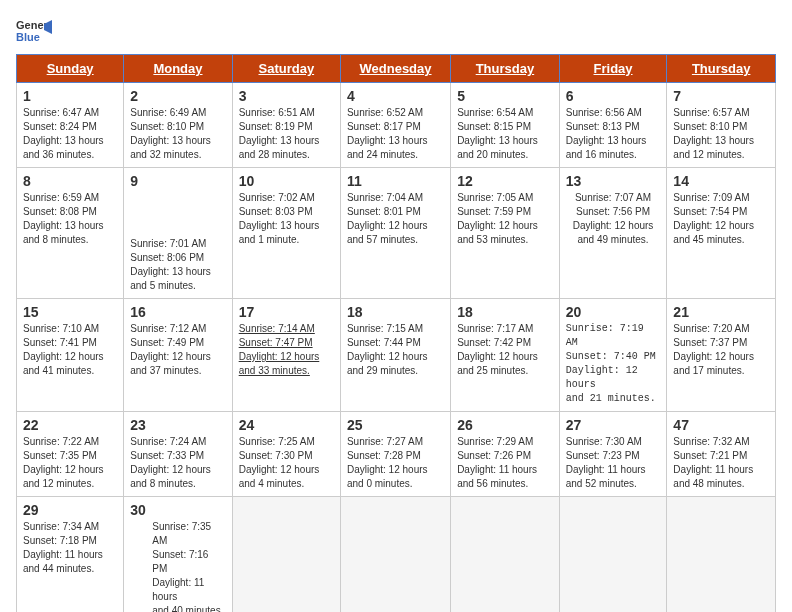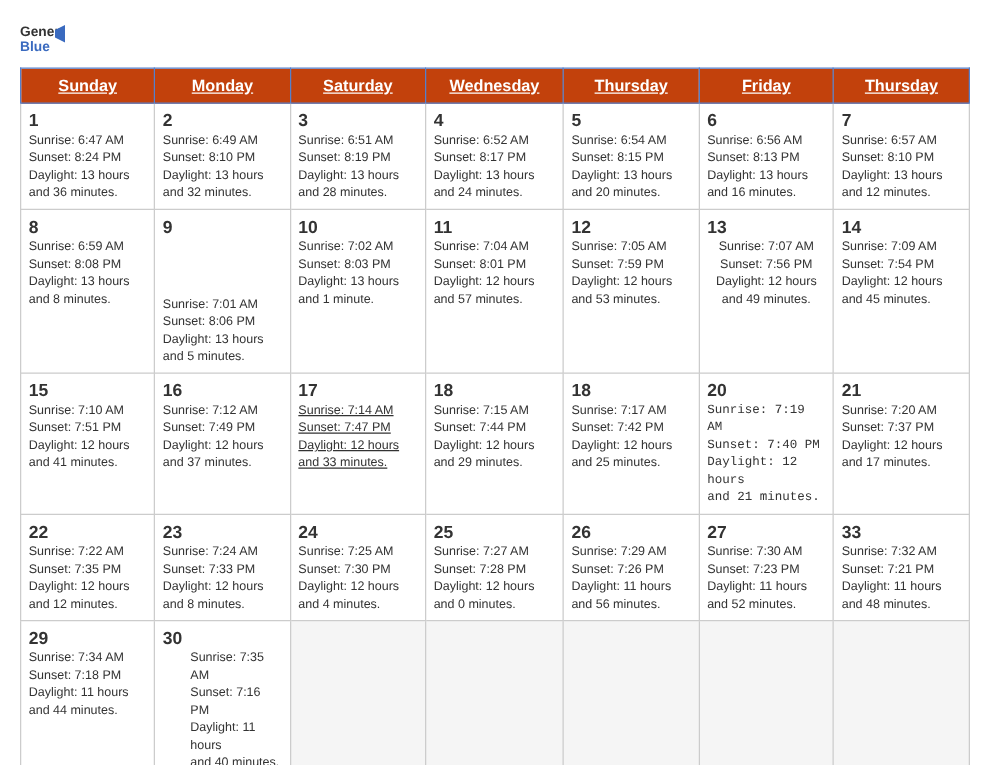--- a/index.html
+++ b/index.html
@@ -204,21 +204,21 @@
           <div class="day-info" style="white-space: pre-line;">Sunrise: 7:09 AM
 Sunset: 7:54 PM
 Daylight: 12 hours
 and 45 minutes.</div>
         </td>
       </tr>
       <tr>
         <td>
           <span class="day-number">15</span>
           <div class="day-info" style="white-space: pre-line;">Sunrise: 7:10 AM
-Sunset: 7:51 PM
+Sunset: 7:41 PM
 Daylight: 12 hours
 and 41 minutes.</div>
         </td>
         <td>
           <span class="day-number">16</span>
           <div class="day-info" style="white-space: pre-line;">Sunrise: 7:12 AM
 Sunset: 7:49 PM
 Daylight: 12 hours
 and 37 minutes.</div>
         </td>
@@ -295,21 +295,21 @@
 and 56 minutes.</div>
         </td>
         <td>
           <span class="day-number">27</span>
           <div class="day-info" style="white-space: pre-line;">Sunrise: 7:30 AM
 Sunset: 7:23 PM
 Daylight: 11 hours
 and 52 minutes.</div>
         </td>
         <td>
-          <span class="day-number">33</span>
+          <span class="day-number">47</span>
           <div class="day-info" style="white-space: pre-line;">Sunrise: 7:32 AM
 Sunset: 7:21 PM
 Daylight: 11 hours
 and 48 minutes.</div>
         </td>
       </tr>
       <tr>
         <td>
           <span class="day-number">29</span>
           <div class="day-info" style="white-space: pre-line;">Sunrise: 7:34 AM

